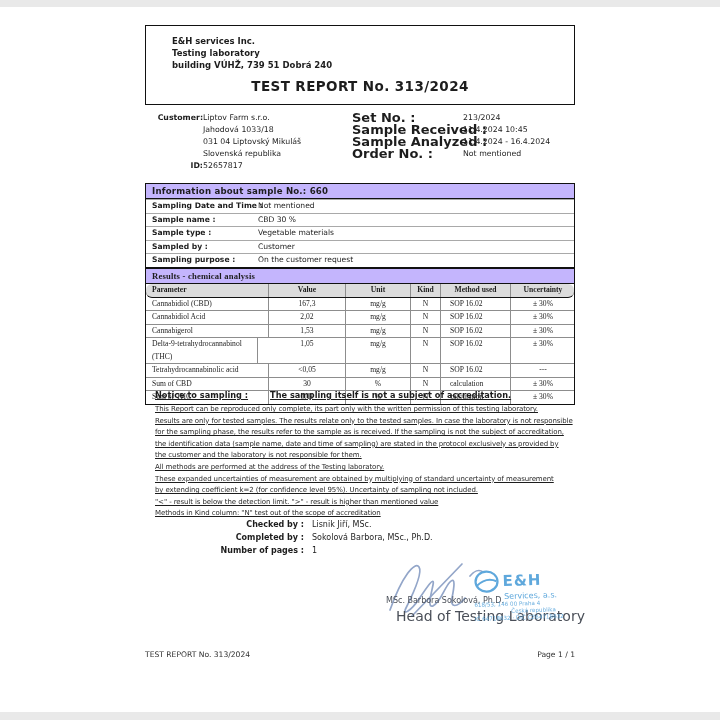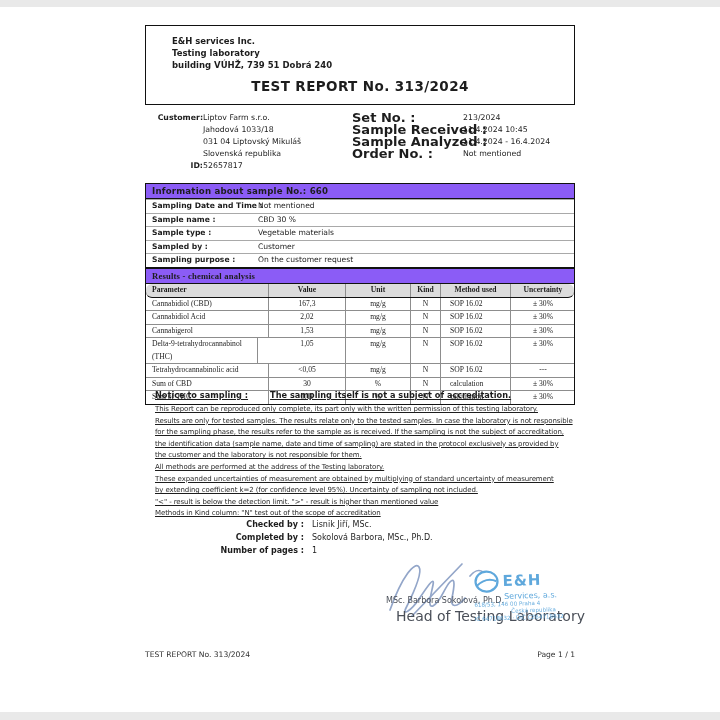--- a/index.html
+++ b/index.html
@@ -30,21 +30,21 @@
   .cust-value{font-size:7.8px;white-space:nowrap;}
 
   .order-block{position:absolute;left:352px;top:112px;width:224px;}
   .order-row{display:grid;grid-template-columns:104px auto;column-gap:7px;line-height:12px;}
   .order-label{font-size:13px;font-weight:bold;text-align:left;white-space:nowrap;}
   .order-value{font-size:7.8px;white-space:nowrap;}
 
   
   .section{position:absolute;left:145px;width:430px;border:1.5px solid #111;box-sizing:border-box;}
   .section-title{
-    background:#8b5cf6;border-bottom:1px solid #111;
+    background:#c4b5fd;border-bottom:1px solid #111;
     font-size:8.6px;font-weight:bold;padding:2px 0 2px 6px;letter-spacing:.2px;
   }
   .info-section{top:183px;}
   .info-row{display:grid;grid-template-columns:112px auto;border-top:1px solid #a9a9a9;line-height:12.5px;}
   .info-row:first-of-type{border-top:none;}
   .info-label{font-size:7.6px;font-weight:bold;padding-left:6px;white-space:nowrap;}
   .info-value{font-size:7.6px;white-space:nowrap;}
 
   .results-section{top:268px;font-family:Liberation Serif, serif;}
   .res-grid{display:grid;grid-template-columns:123px 77px 65px 30px 70px 64px;}

